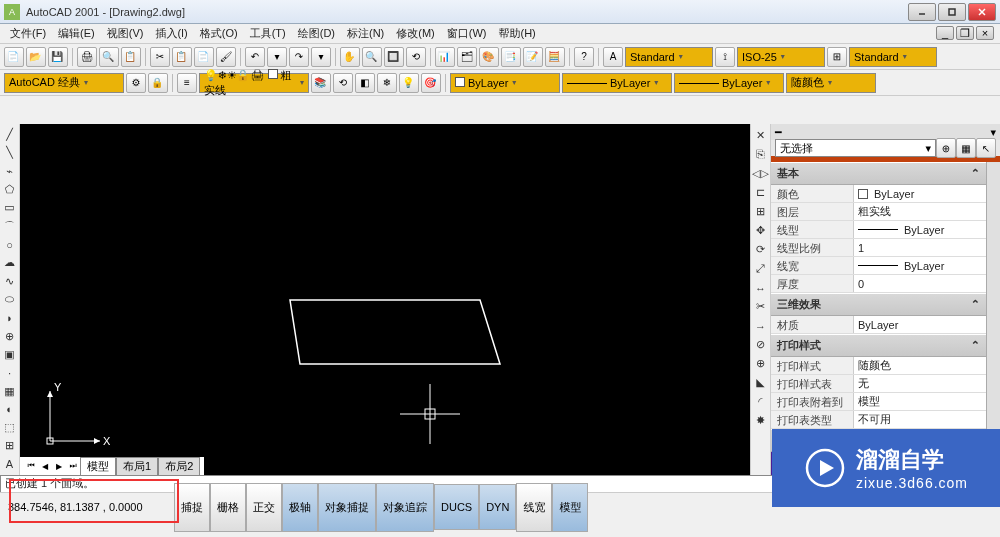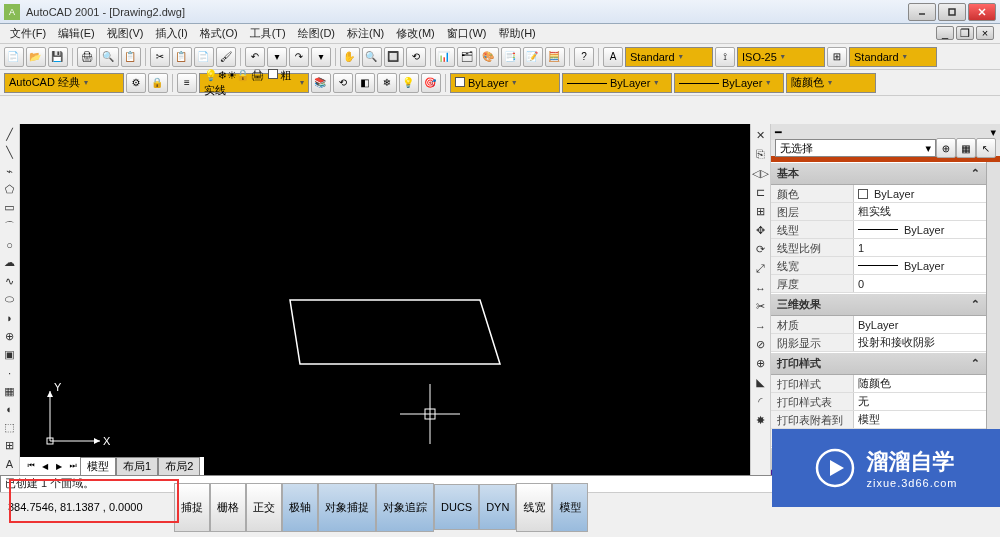--- a/index.html
+++ b/index.html
@@ -60,21 +60,21 @@
 .statusbar{position:absolute;bottom:16px;left:0;right:0;height:29px;background:#f0f0f0;border-top:1px solid #ccc;display:flex;align-items:center;padding:0 4px;gap:0;font-size:10px;}
 .coord{width:170px;padding:0 4px;}
 .sbtn{padding:16px 6px;border:1px solid #aaa;background:linear-gradient(#fff,#ddd);cursor:pointer;}
 .sbtn.on{background:linear-gradient(#cde,#9bd);}
 
 
 .watermark{position:absolute;right:0;bottom:30px;width:228px;height:78px;background:#3a66c4;color:#fff;display:flex;align-items:center;justify-content:center;gap:10px;z-index:10;}
 .watermark .logo{display:flex;align-items:center;justify-content:center;}
 .watermark .txt{display:flex;flex-direction:column;}
 .watermark .big{font-size:22px;font-weight:bold;}
-.watermark .small{font-size:11px;letter-spacing:1px;}
+.watermark .small{font-size:14px;letter-spacing:1px;}
 
 .sw{display:inline-block;width:10px;height:10px;border:1px solid #555;background:#fff;margin-right:3px;}
 .linepat{display:inline-block;width:40px;border-top:1px solid #000;vertical-align:middle;margin-right:3px;}
 </style>
 </head>
 <body>
 
 <div class="titlebar">
   <div class="icon">A</div>
   <div class="title">AutoCAD 2001 - [Drawing2.dwg]</div>
@@ -337,24 +337,20 @@
           </div>
 
       <div class="propgroup">
             <span>三维效果</span>
             <span>⌃</span>
           </div>
       <div class="proprow">
             <div class="k">材质</div>
             <div class="v">ByLayer</div>
           </div>
-      <div class="proprow">
-            <div class="k">阴影显示</div>
-            <div class="v">投射和接收阴影</div>
-          </div>
 
       <div class="propgroup">
             <span>打印样式</span>
             <span>⌃</span>
           </div>
       <div class="proprow">
             <div class="k">打印样式</div>
             <div class="v">随颜色</div>
           </div>
       <div class="proprow">

